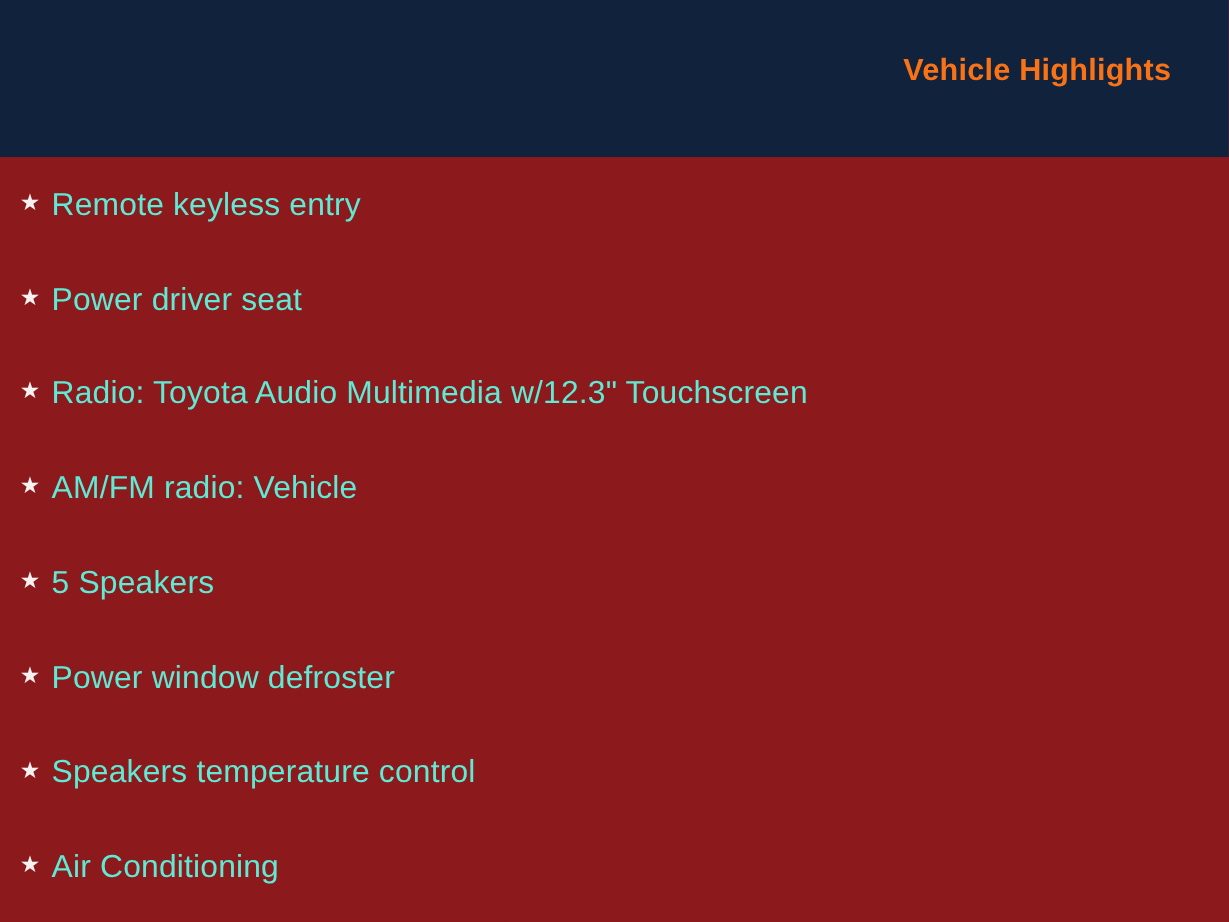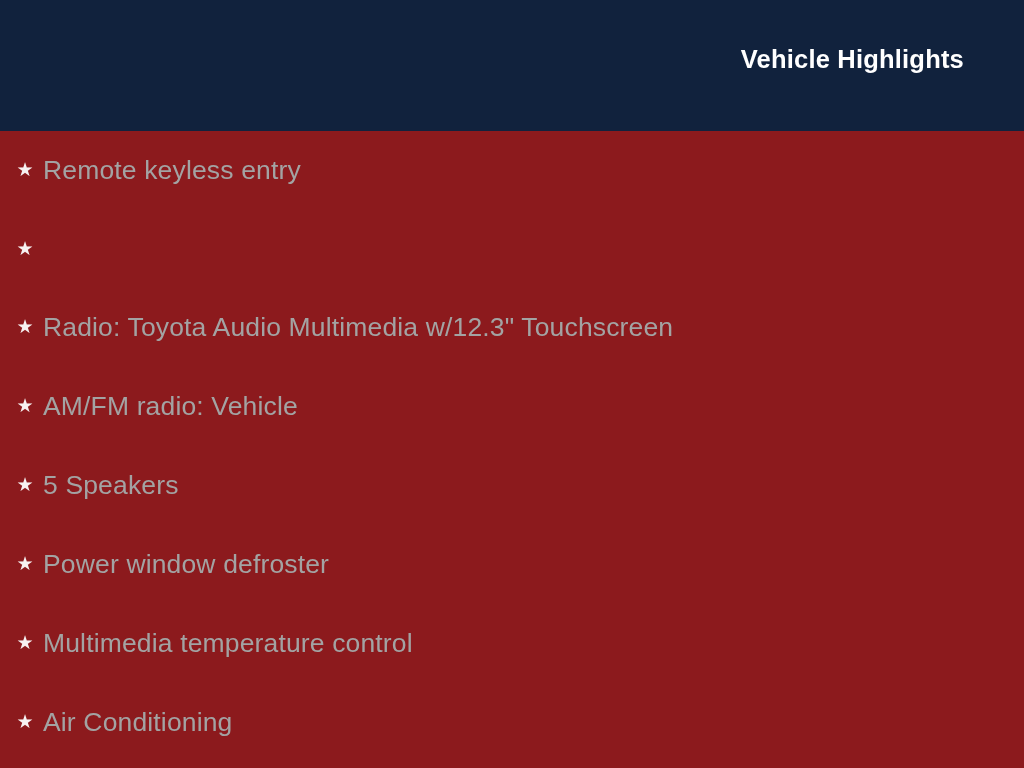--- a/index.html
+++ b/index.html
@@ -28,25 +28,25 @@
     position: absolute;
     left: 0;
     top: 0;
     width: 1024px;
     height: 131px;
     background: #11223d;
   }
 
   #header-title {
     position: absolute;
-    right: 60px;
+    right: 48px;
     top: 47px;
     font-size: 25.5px;
     font-weight: bold;
-    color: #ffffff;
+    color: #f97316;
     letter-spacing: 0.2px;
     white-space: nowrap;
     line-height: 1;
   }
 
   
   #highlights {
     position: absolute;
     left: 0;
     top: 131px;
@@ -84,21 +84,21 @@
     line-height: 1;
     color: #f7f2f2;
     transform: translateY(-1px);
   }
 
   .highlight-label {
     flex: 0 0 auto;
     margin-left: 3px;
     font-size: 26.5px;
     line-height: 1;
-    color: #a3a3a3;
+    color: #5eead4;
     letter-spacing: 0.15px;
     white-space: nowrap;
   }
 </style>
 </head>
 <body>
 
 <div id="slide">
 
   <div id="header">
@@ -107,20 +107,21 @@
 
   <ul id="highlights">
 
     <li class="highlight-row r0">
       <span class="star-bullet">★</span>
       <span class="highlight-label">Remote keyless entry</span>
     </li>
 
     <li class="highlight-row r1">
       <span class="star-bullet">★</span>
+      <span class="highlight-label">Power driver seat</span>
     </li>
 
     <li class="highlight-row r2">
       <span class="star-bullet">★</span>
       <span class="highlight-label">Radio: Toyota Audio Multimedia w/12.3" Touchscreen</span>
     </li>
 
     <li class="highlight-row r3">
       <span class="star-bullet">★</span>
       <span class="highlight-label">AM/FM radio: Vehicle</span>
@@ -131,21 +132,21 @@
       <span class="highlight-label">5 Speakers</span>
     </li>
 
     <li class="highlight-row r5">
       <span class="star-bullet">★</span>
       <span class="highlight-label">Power window defroster</span>
     </li>
 
     <li class="highlight-row r6">
       <span class="star-bullet">★</span>
-      <span class="highlight-label">Multimedia temperature control</span>
+      <span class="highlight-label">Speakers temperature control</span>
     </li>
 
     <li class="highlight-row r7">
       <span class="star-bullet">★</span>
       <span class="highlight-label">Air Conditioning</span>
     </li>
 
   </ul>
 
 </div>

